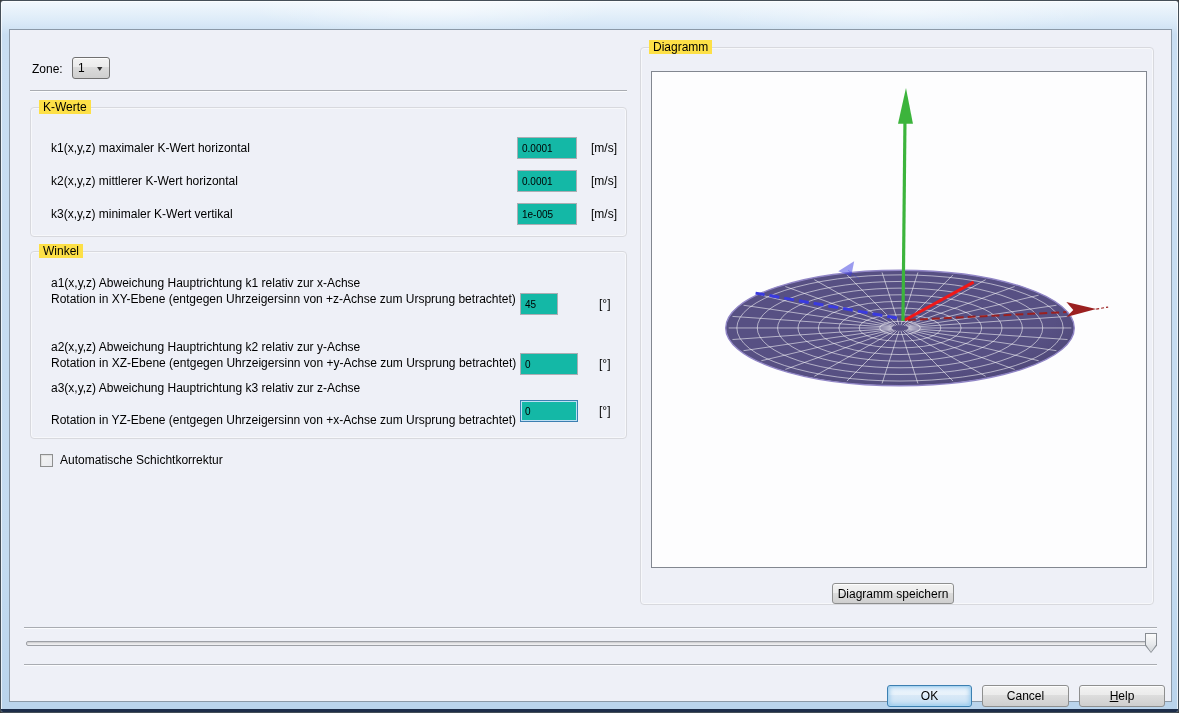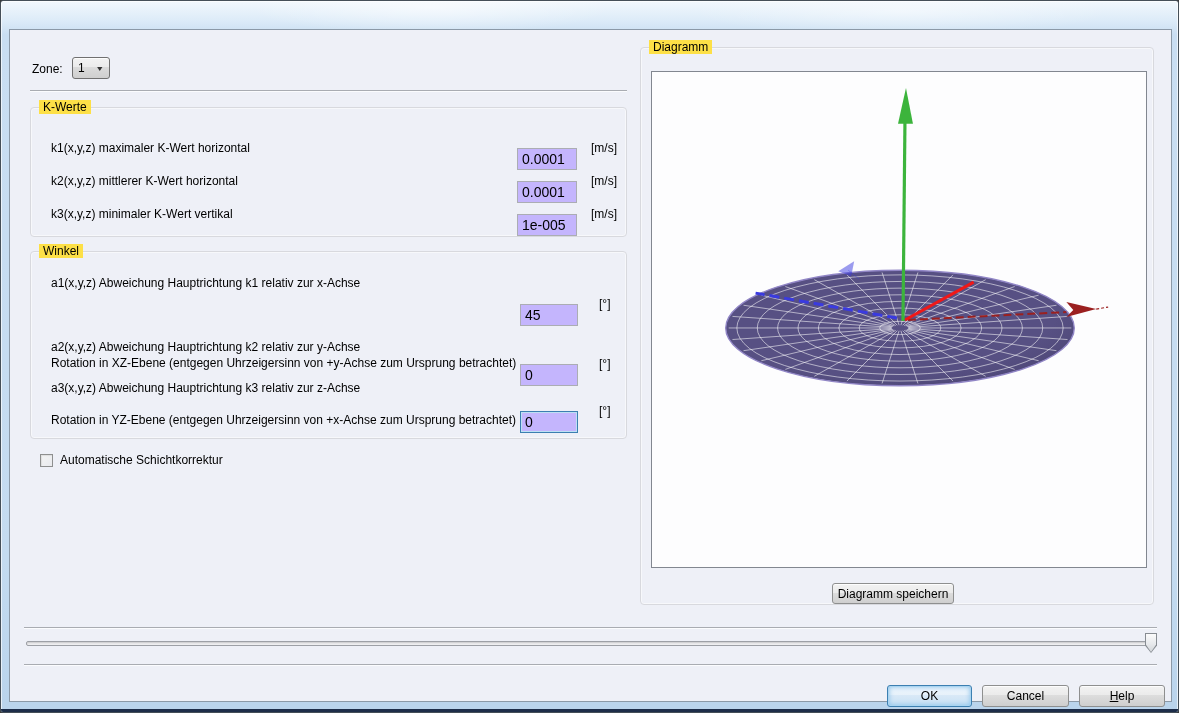--- a/index.html
+++ b/index.html
@@ -56,22 +56,22 @@
     position:absolute; width:38px; height:22px; border:1px solid #707070; border-radius:3px;
     background: linear-gradient(180deg,#f2f2f2 0%,#ebebeb 45%,#dbdbdb 46%,#cfcfcf 100%);
     box-shadow: inset 0 1px 0 rgba(255,255,255,.8);
     display:flex; align-items:center; cursor:default;
   }
   .combo .combo-value { padding-left:5px; flex:1; }
   .combo .combo-arrow { font-size:7px; color:#333; padding-right:5px; transform:scaleX(1.3); }
 
   
   .tinput {
-    position:absolute; height:22px; border:1px solid #abadb3; background:#c4b5fd;
-    font-family:"Liberation Sans",sans-serif; font-size:14px; color:#000; padding:0 4px;margin-top:11px;
+    position:absolute; height:22px; border:1px solid #abadb3; background:#14b8a6;
+    font-family:"Liberation Sans",sans-serif; font-size:10px; color:#000; padding:0 4px;
   }
   .tinput.focused { border:1px solid #3c7fb1; box-shadow: inset 0 0 0 1px #bee0f4; }
 
   
   .check-row { position:absolute; display:flex; align-items:center; cursor:default; }
   .check-box {
     width:13px; height:13px; border:1px solid #8e8f8f; background:linear-gradient(135deg,#f4f4f4,#e9eaee);
     box-shadow: inset 1px 1px 1px rgba(0,0,0,.08); margin-right:7px;
   }
 
@@ -144,21 +144,22 @@
 
       <span class="lbl" style="left:20px; top:99px;">k3(x,y,z) minimaler K-Wert vertikal</span>
       <input class="tinput" style="left: 486px; top: 95px; width: 60px;" value="1e-005">
       <span class="lbl" style="left:560px; top:99px;">[m/s]</span>
     </div>
 
     <div class="groupbox" style="left:20px; top:221px; width:597px; height:188px;">
       <span class="gb-title">Winkel</span>
 
       <span class="lbl" style="left:20px; top:24px;">a1(x,y,z) Abweichung Hauptrichtung k1 relativ zur x-Achse</span>
-      <input class="tinput" style="left: 489px; top: 41px; width: 58px;" value="45">
+      <span class="lbl" style="left:20px; top:40px;">Rotation in XY-Ebene (entgegen Uhrzeigersinn von +z-Achse zum Ursprung betrachtet)</span>
+      <input class="tinput" style="left: 489px; top: 41px; width: 38px;" value="45">
       <span class="lbl" style="left:568px; top:45px;">[°]</span>
 
       <span class="lbl" style="left:20px; top:88px;">a2(x,y,z) Abweichung Hauptrichtung k2 relativ zur y-Achse</span>
       <span class="lbl" style="left:20px; top:104px;">Rotation in XZ-Ebene (entgegen Uhrzeigersinn von +y-Achse zum Ursprung betrachtet)</span>
       <input class="tinput" style="left: 489px; top: 101px; width: 58px;" value="0">
       <span class="lbl" style="left:568px; top:105px;">[°]</span>
 
       <span class="lbl" style="left:20px; top:129px;">a3(x,y,z) Abweichung Hauptrichtung k3 relativ zur z-Achse</span>
       <span class="lbl" style="left:20px; top:161px;">Rotation in YZ-Ebene (entgegen Uhrzeigersinn von +x-Achse zum Ursprung betrachtet)</span>
       <input class="tinput focused" style="left: 489px; top: 148px; width: 58px;" value="0">

